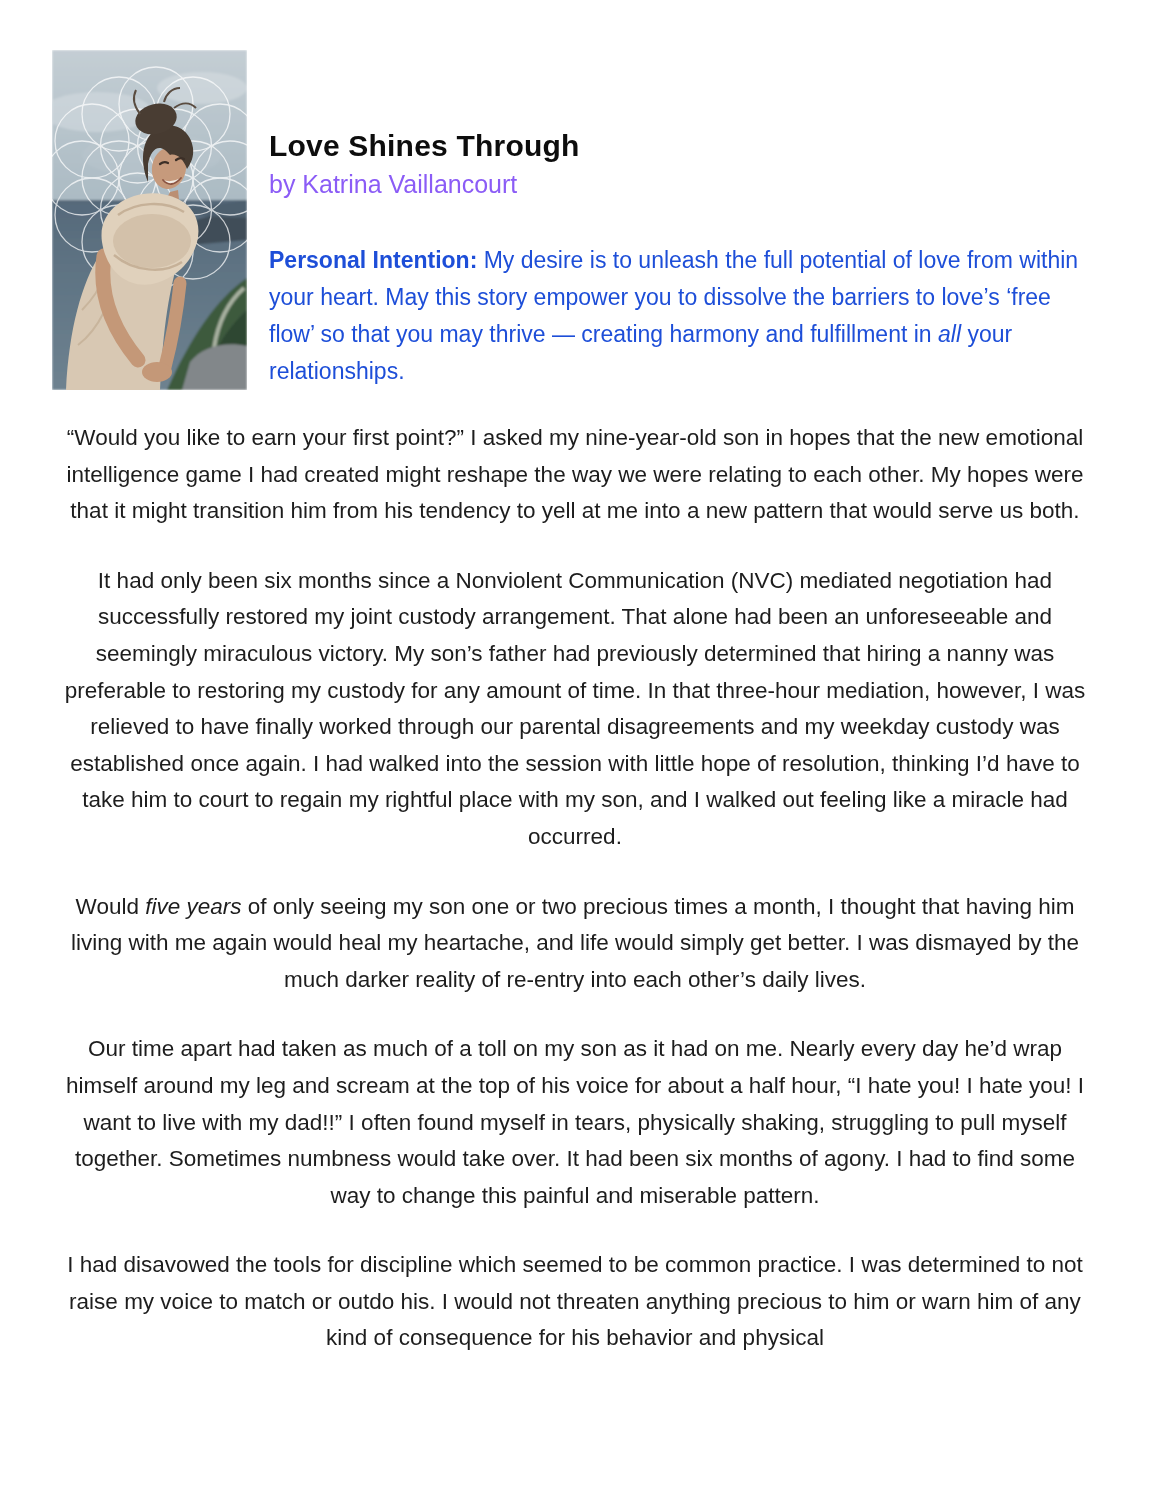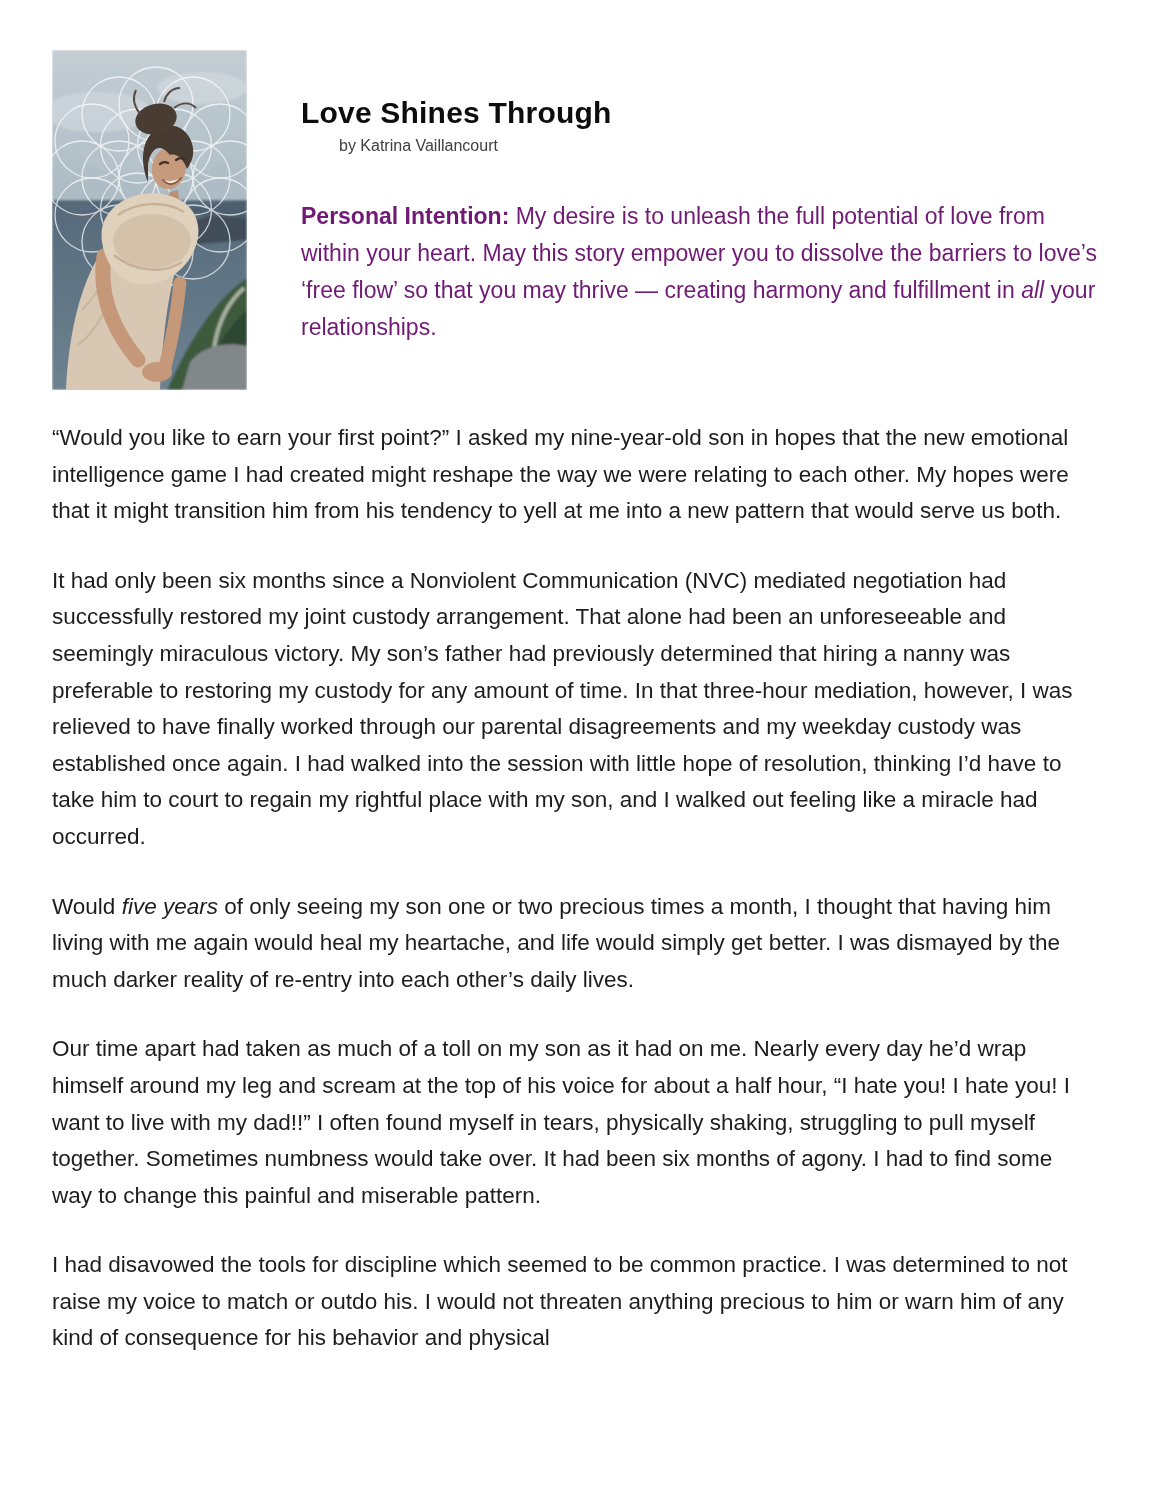--- a/index.html
+++ b/index.html
@@ -5,34 +5,34 @@
   * { margin: 0; padding: 0; box-sizing: border-box; }
   html, body { background: #ffffff; }
   body {
     width: 1150px; height: 1508px;
     font-family: "Liberation Sans", sans-serif;
     color: #1d1d1d;
     overflow: hidden;
   }
   .page { width: 1150px; height: 1508px; padding: 50px 52px 0 52px; background: #fff; }
 
-  .header { display: flex; align-items: center; margin-bottom: 30px; gap: 32px; }
+  .header { display: flex; align-items: flex-end; margin-bottom: 30px; }
   .photo-wrap { width: 195px; height: 340px; flex: 0 0 195px; }
   .photo-wrap svg { display: block; width: 195px; height: 340px; }
 
   .header-right { margin-left: 22px; padding-top: 2px; max-width: 830px; }
   .doc-title { font-size: 30px; font-weight: bold; color: #0d0d0d; letter-spacing: 0.2px; }
-  .byline { font-size: 16px; margin-top: 7px; margin-left: 38px; color: #404040; }
+  .byline { font-size: 25px; margin-top: 7px; color: #8b5cf6; }
   .power-quote { font-size: 23px; margin-top: 39px; color: #1d1d1d; }
   .power-quote .label { font-weight: bold; }
-  .intention { font-size: 23px; line-height: 37px; margin-top: 43px; color: #701a75; }
+  .intention { font-size: 23px; line-height: 37px; margin-top: 43px; color: #1d4ed8; }
   .intention .label { font-weight: bold; }
 
   .body-text { font-size: 22.5px; line-height: 36.6px; color: #1d1d1d; }
-  .body-text p { margin-bottom: 33px; }
+  .body-text p { margin-bottom: 33px; text-align: center; }
   .body-text p:last-child { margin-bottom: 0; }
   em { font-style: italic; }
 </style>
 </head>
 <body>
 
 <div class="page">
 
   <div class="header">
 

